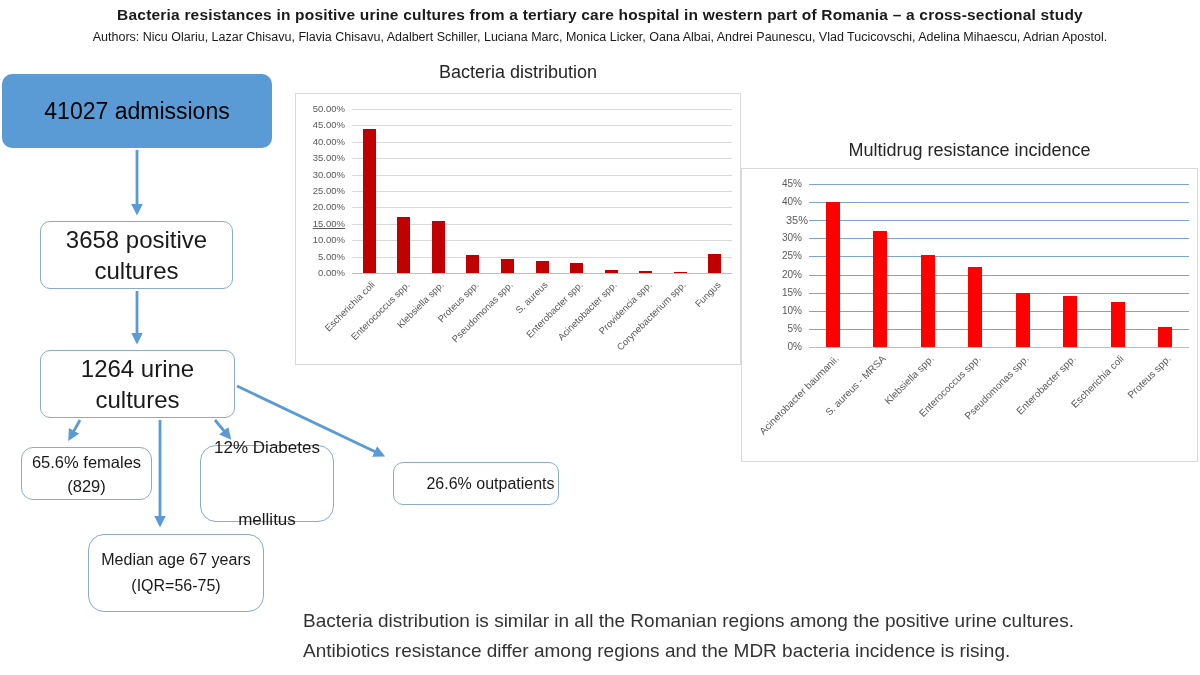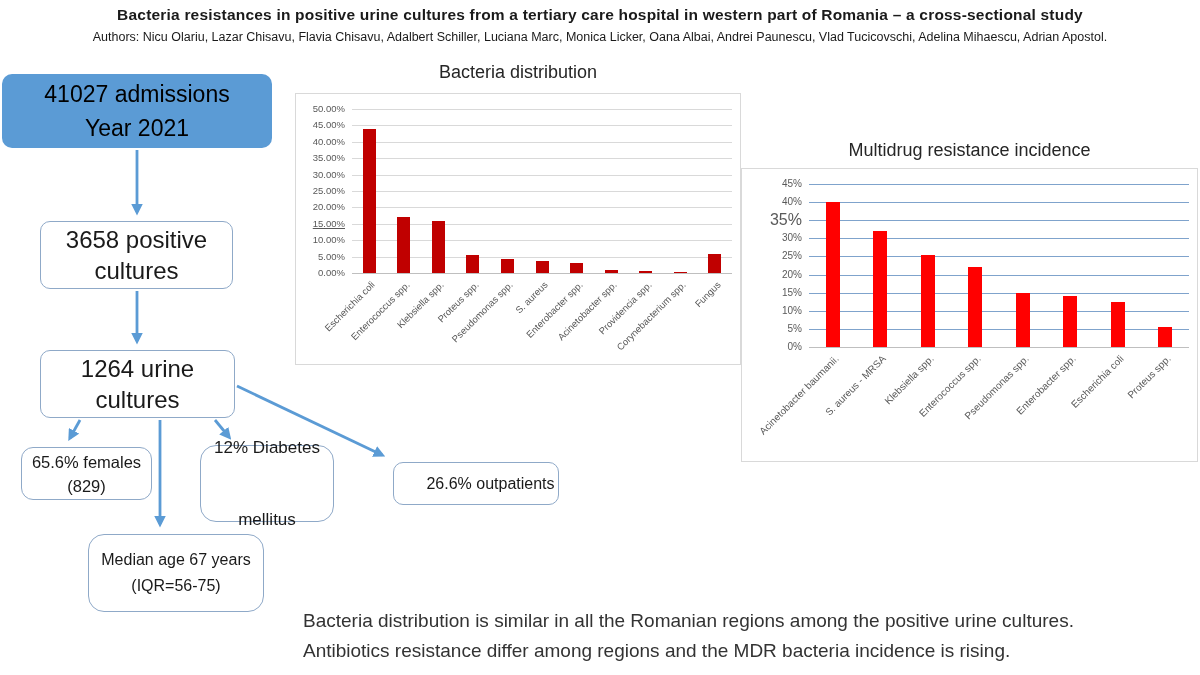--- a/index.html
+++ b/index.html
@@ -66,21 +66,20 @@
     <line x1="137" y1="291" x2="137" y2="341" marker-end="url(#ah)"></line>
     <line x1="160" y1="420" x2="160" y2="524" marker-end="url(#ah)"></line>
     <line x1="80" y1="420" x2="70" y2="438" marker-end="url(#ah)"></line>
     <line x1="215" y1="420" x2="229" y2="437" marker-end="url(#ah)"></line>
     <line x1="237" y1="386" x2="382" y2="455" marker-end="url(#ah)"></line>
   </g>
 </svg>
 
 <div class="fbox box-admissions">
   <div class="l">41027 admissions</div>
-  <div class="l">Year 2021</div>
 </div>
 <div class="fbox box-positive">
   <div class="l">3658 positive</div>
   <div class="l">cultures</div>
 </div>
 <div class="fbox box-urine">
   <div class="l">1264 urine</div>
   <div class="l">cultures</div>
 </div>
 <div class="fbox box-females">
@@ -149,21 +148,21 @@
     </div>
 </div>
 <div class="chart" id="chart1" style="left: 741px; top: 138px; width: 457px;">
   <div class="chart-title" style="top: 2px;">Multidrug resistance incidence</div>
   <div class="plot-frame" style="top: 30px; width: 457px; height: 294px;">
       <div class="gridline" style="left: 67px; top: 15px; width: 380px; background: rgb(127, 163, 204);"></div>
       <div class="ytick" style="left: 0px; width: 60px; top: 9px; font-size: 10px;">45%</div>
       <div class="gridline" style="left: 67px; top: 33.1111px; width: 380px; background: rgb(127, 163, 204);"></div>
       <div class="ytick" style="left: 0px; width: 60px; top: 27.1111px; font-size: 10px;">40%</div>
       <div class="gridline" style="left: 67px; top: 51.2222px; width: 380px; background: rgb(127, 163, 204);"></div>
-      <div class="ytick" style="left: 0px; width: 60px; top: 45.2222px; font-size: 16px;">35%</div>
+      <div class="ytick" style="left: 6px; width: 60px; top: 45.2222px; font-size: 11px;">35%</div>
       <div class="gridline" style="left: 67px; top: 69.3333px; width: 380px; background: rgb(127, 163, 204);"></div>
       <div class="ytick" style="left: 0px; width: 60px; top: 63.3333px; font-size: 10px;">30%</div>
       <div class="gridline" style="left: 67px; top: 87.4444px; width: 380px; background: rgb(127, 163, 204);"></div>
       <div class="ytick" style="left: 0px; width: 60px; top: 81.4444px; font-size: 10px;">25%</div>
       <div class="gridline" style="left: 67px; top: 105.556px; width: 380px; background: rgb(127, 163, 204);"></div>
       <div class="ytick" style="left: 0px; width: 60px; top: 99.5556px; font-size: 10px;">20%</div>
       <div class="gridline" style="left: 67px; top: 123.667px; width: 380px; background: rgb(127, 163, 204);"></div>
       <div class="ytick" style="left: 0px; width: 60px; top: 117.667px; font-size: 10px;">15%</div>
       <div class="gridline" style="left: 67px; top: 141.778px; width: 380px; background: rgb(127, 163, 204);"></div>
       <div class="ytick" style="left: 0px; width: 60px; top: 135.778px; font-size: 10px;">10%</div>

